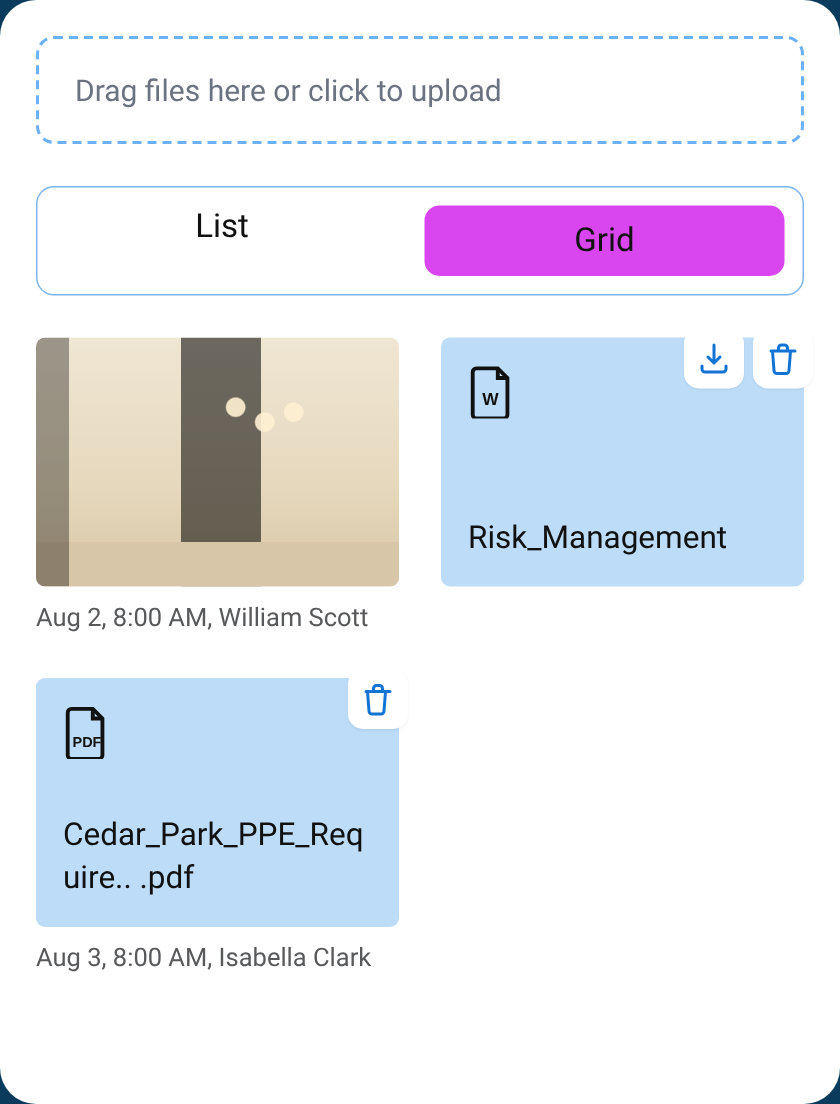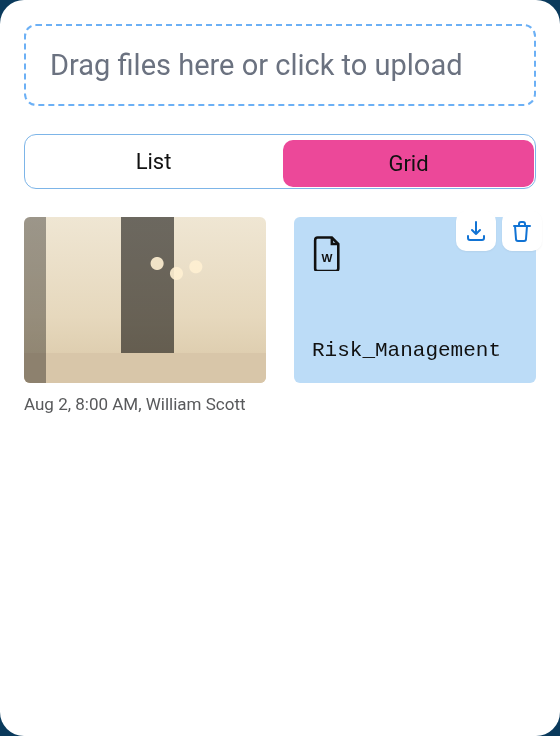--- a/index.html
+++ b/index.html
@@ -15,44 +15,43 @@
       border-radius: 24px;
       width: 560px;
       height: 736px;
       padding: 24px;
     }
     .dropzone {
       border: 2px dashed #6cb0f5;
       border-radius: 12px;
       padding: 22px 24px;
       color: #6b7280;
-      font-size: 29px;
+      font-size: 20px;
       cursor: pointer;
     }
     .view-toggle {
       display: flex;
       border: 1.5px solid #7db5e8;
       border-radius: 12px;
       margin-top: 28px;
       overflow: hidden;
-      align-items: flex-end;
     }
     .view-toggle .seg {
       flex: 1;
       text-align: center;
       padding: 14px 0;
       font-size: 22px;
       color: #111;
       cursor: pointer;
       background: #fff;
     }
     .view-toggle .seg.active {
-      background: #ec4899;
+      background: #d946ef;
       border-radius: 10px;
-      margin: 1px;
+      margin: 12px;
       padding: 11px 0;
     }
     .view-toggle .seg:not(.active) {
       margin: 3px;
       padding: 11px 0;
     }
     .grid {
       display: grid;
       grid-template-columns: 1fr 1fr;
       gap: 28px 28px;
@@ -73,21 +72,20 @@
       padding: 18px;
       display: flex;
       flex-direction: column;
     }
     .thumb.file .fname {
       margin-top: auto;
       font-size: 21px;
       color: #111;
       line-height: 1.35;
       word-break: break-all;
-      font-family: Liberation Mono, monospace;
     }
     .meta {
       margin-top: 10px;
       color: #58595b;
       font-size: 17px;
       line-height: 1.35;
     }
     .actions {
       position: absolute;
       top: -6px;
@@ -177,16 +175,36 @@
             </svg>
         </div>
         <div class="action-btn">
           <svg viewBox="0 0 24 24">
               <path d="M4 7h16M9 7V5a2 2 0 0 1 2-2h2a2 2 0 0 1 2 2v2m2 0l-1 13a2 2 0 0 1-2 2H8a2 2 0 0 1-2-2L5 7" stroke-linecap="round" stroke-linejoin="round"></path>
             </svg>
         </div>
       </div>
     </div>
 
+    <div class="card">
+      <div class="thumb file">
+        <span>
+          <svg class="file-icon" viewBox="0 0 24 28">
+            <path d="M4 2h11l5 5v19a2 2 0 0 1-2 2H4a2 2 0 0 1-2-2V4a2 2 0 0 1 2-2z" fill="none" stroke="#111" stroke-width="2"></path>
+            <path d="M15 2v5h5" fill="none" stroke="#111" stroke-width="2"></path>
+            <text x="4.5" y="22" font-size="7.5" font-weight="800" fill="#111" font-family="Arial">PDF</text>
+          </svg>
+        </span>
+        <div class="fname">Cedar_Park_PPE_Require.. .pdf</div>
+      </div>
+      <div class="actions">
+        <div class="action-btn">
+          <svg viewBox="0 0 24 24">
+              <path d="M4 7h16M9 7V5a2 2 0 0 1 2-2h2a2 2 0 0 1 2 2v2m2 0l-1 13a2 2 0 0 1-2 2H8a2 2 0 0 1-2-2L5 7" stroke-linecap="round" stroke-linejoin="round"></path>
+            </svg>
+        </div>
+      </div>
+      <div class="meta">Aug 3, 8:00 AM, Isabella Clark</div>
+    </div>
 
 
   </div>
 </div>
 
 </body></html>

